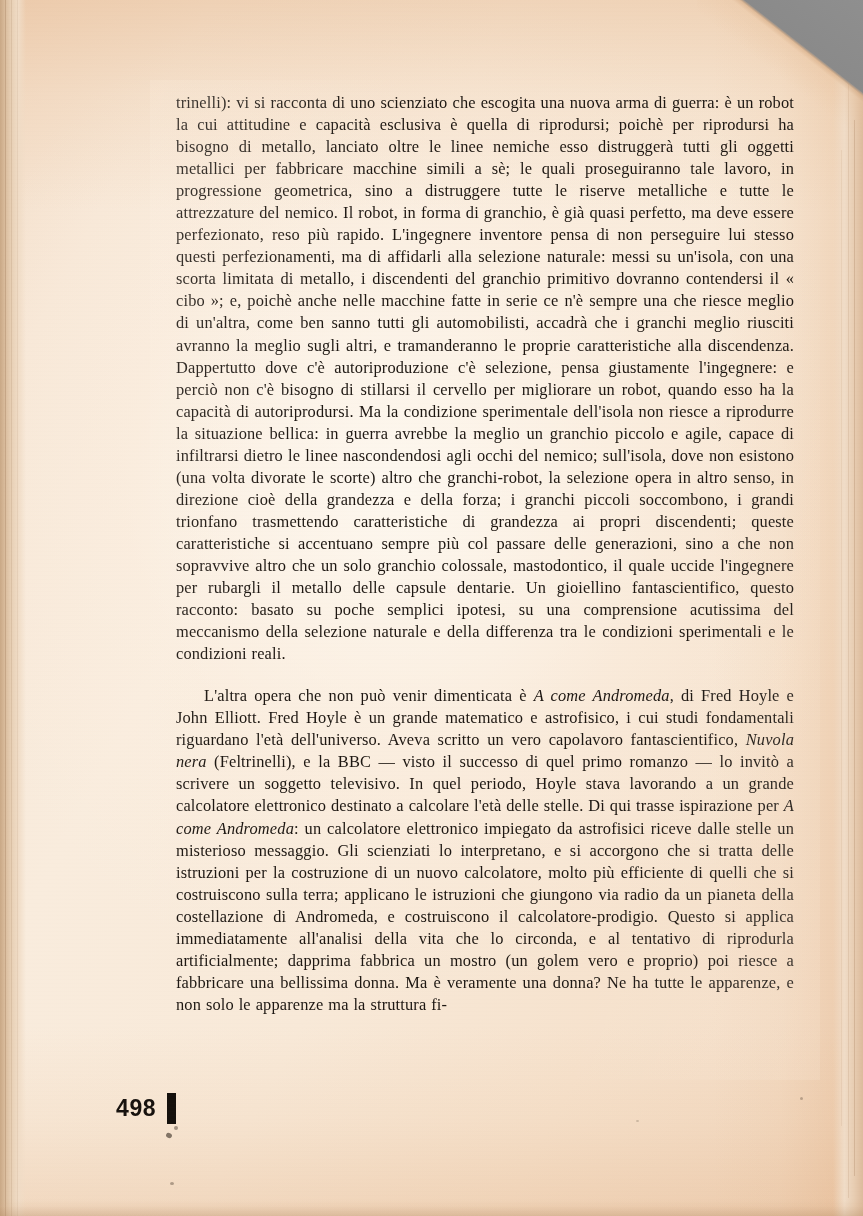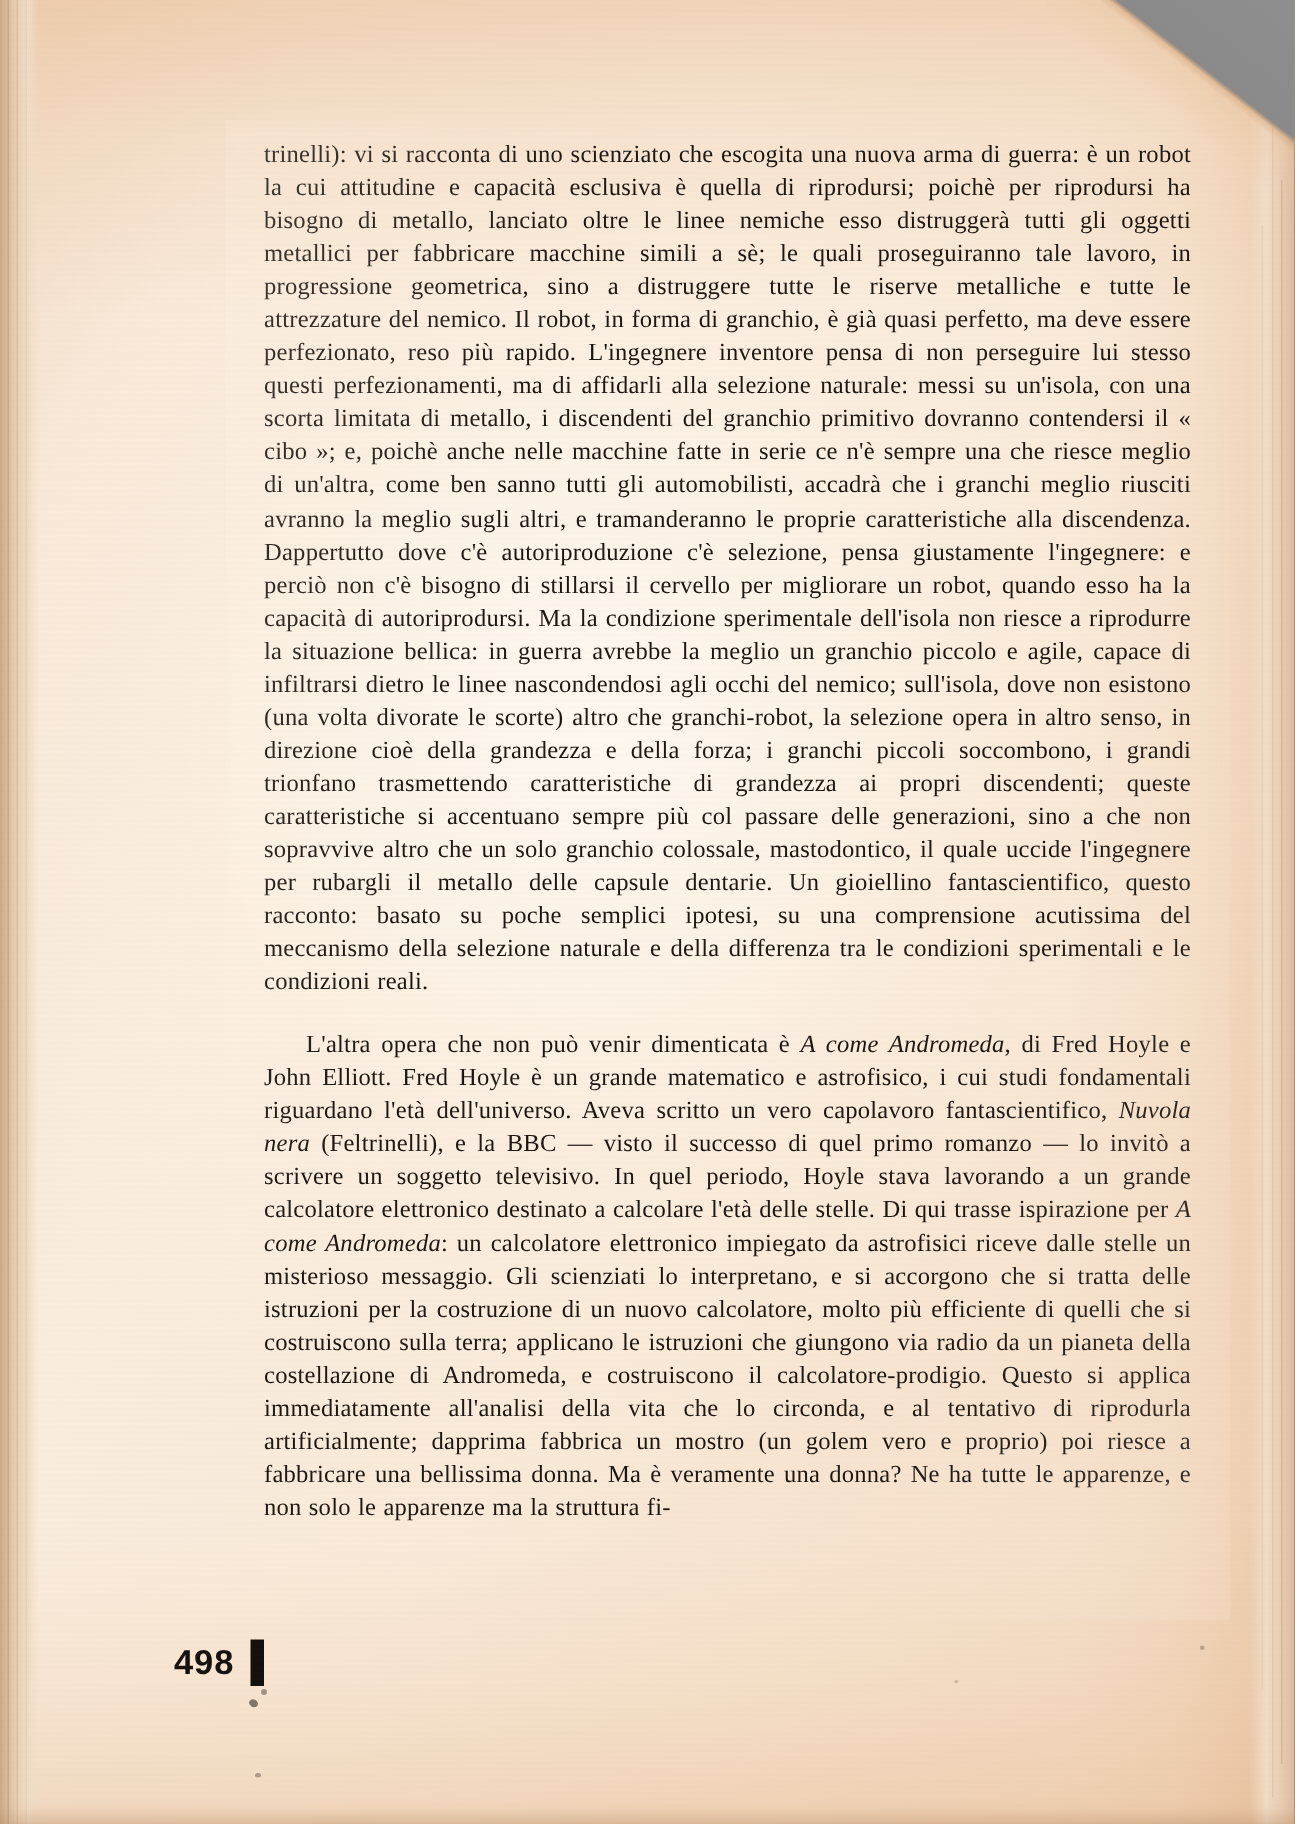--- a/index.html
+++ b/index.html
@@ -7,21 +7,21 @@
     margin: 0;
     padding: 0;
     background: #6d6d6d;
   }
 
   .page-scan {
     position: relative;
     width: 863px;
     height: 1216px;
     overflow: hidden;
-    background: #f97316;
+    background: #a16207;
     font-family: "Liberation Serif", serif;
   }
 
   
   .paper-base {
     position: absolute;
     inset: 0;
     background:
       radial-gradient(ellipse 70% 55% at 46% 40%,
           rgba(255,252,246,0.75) 0%,

